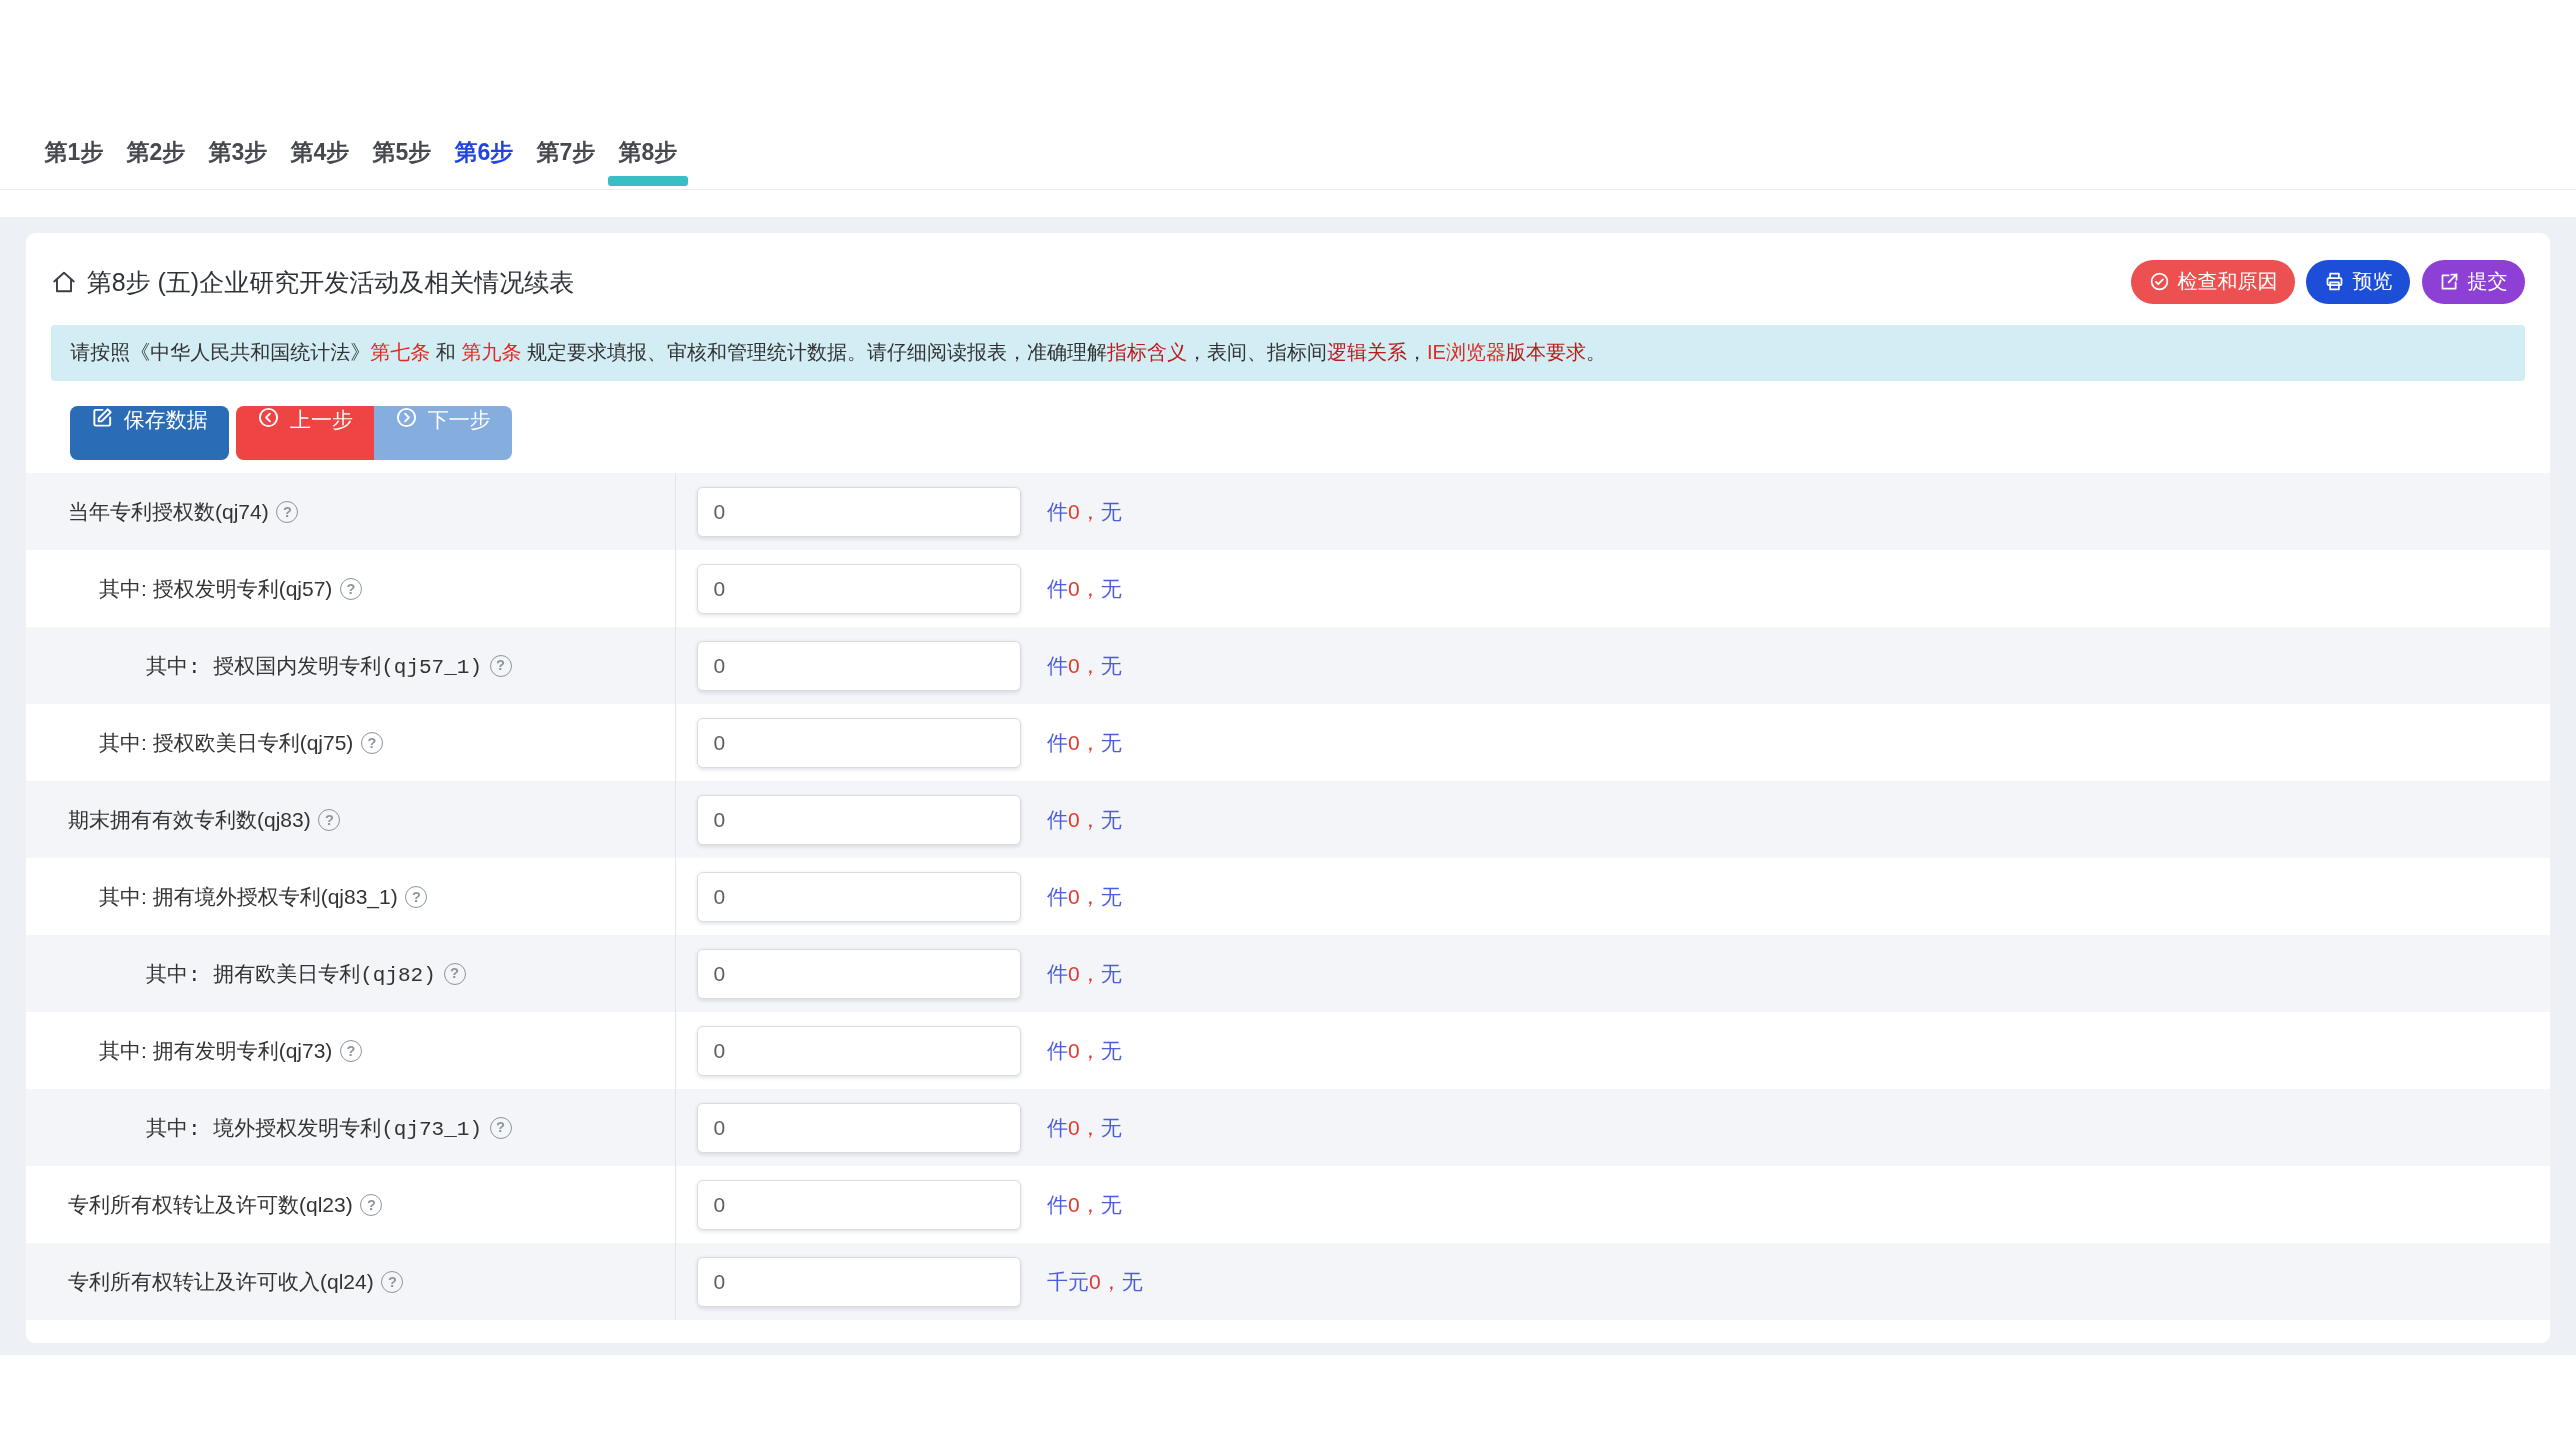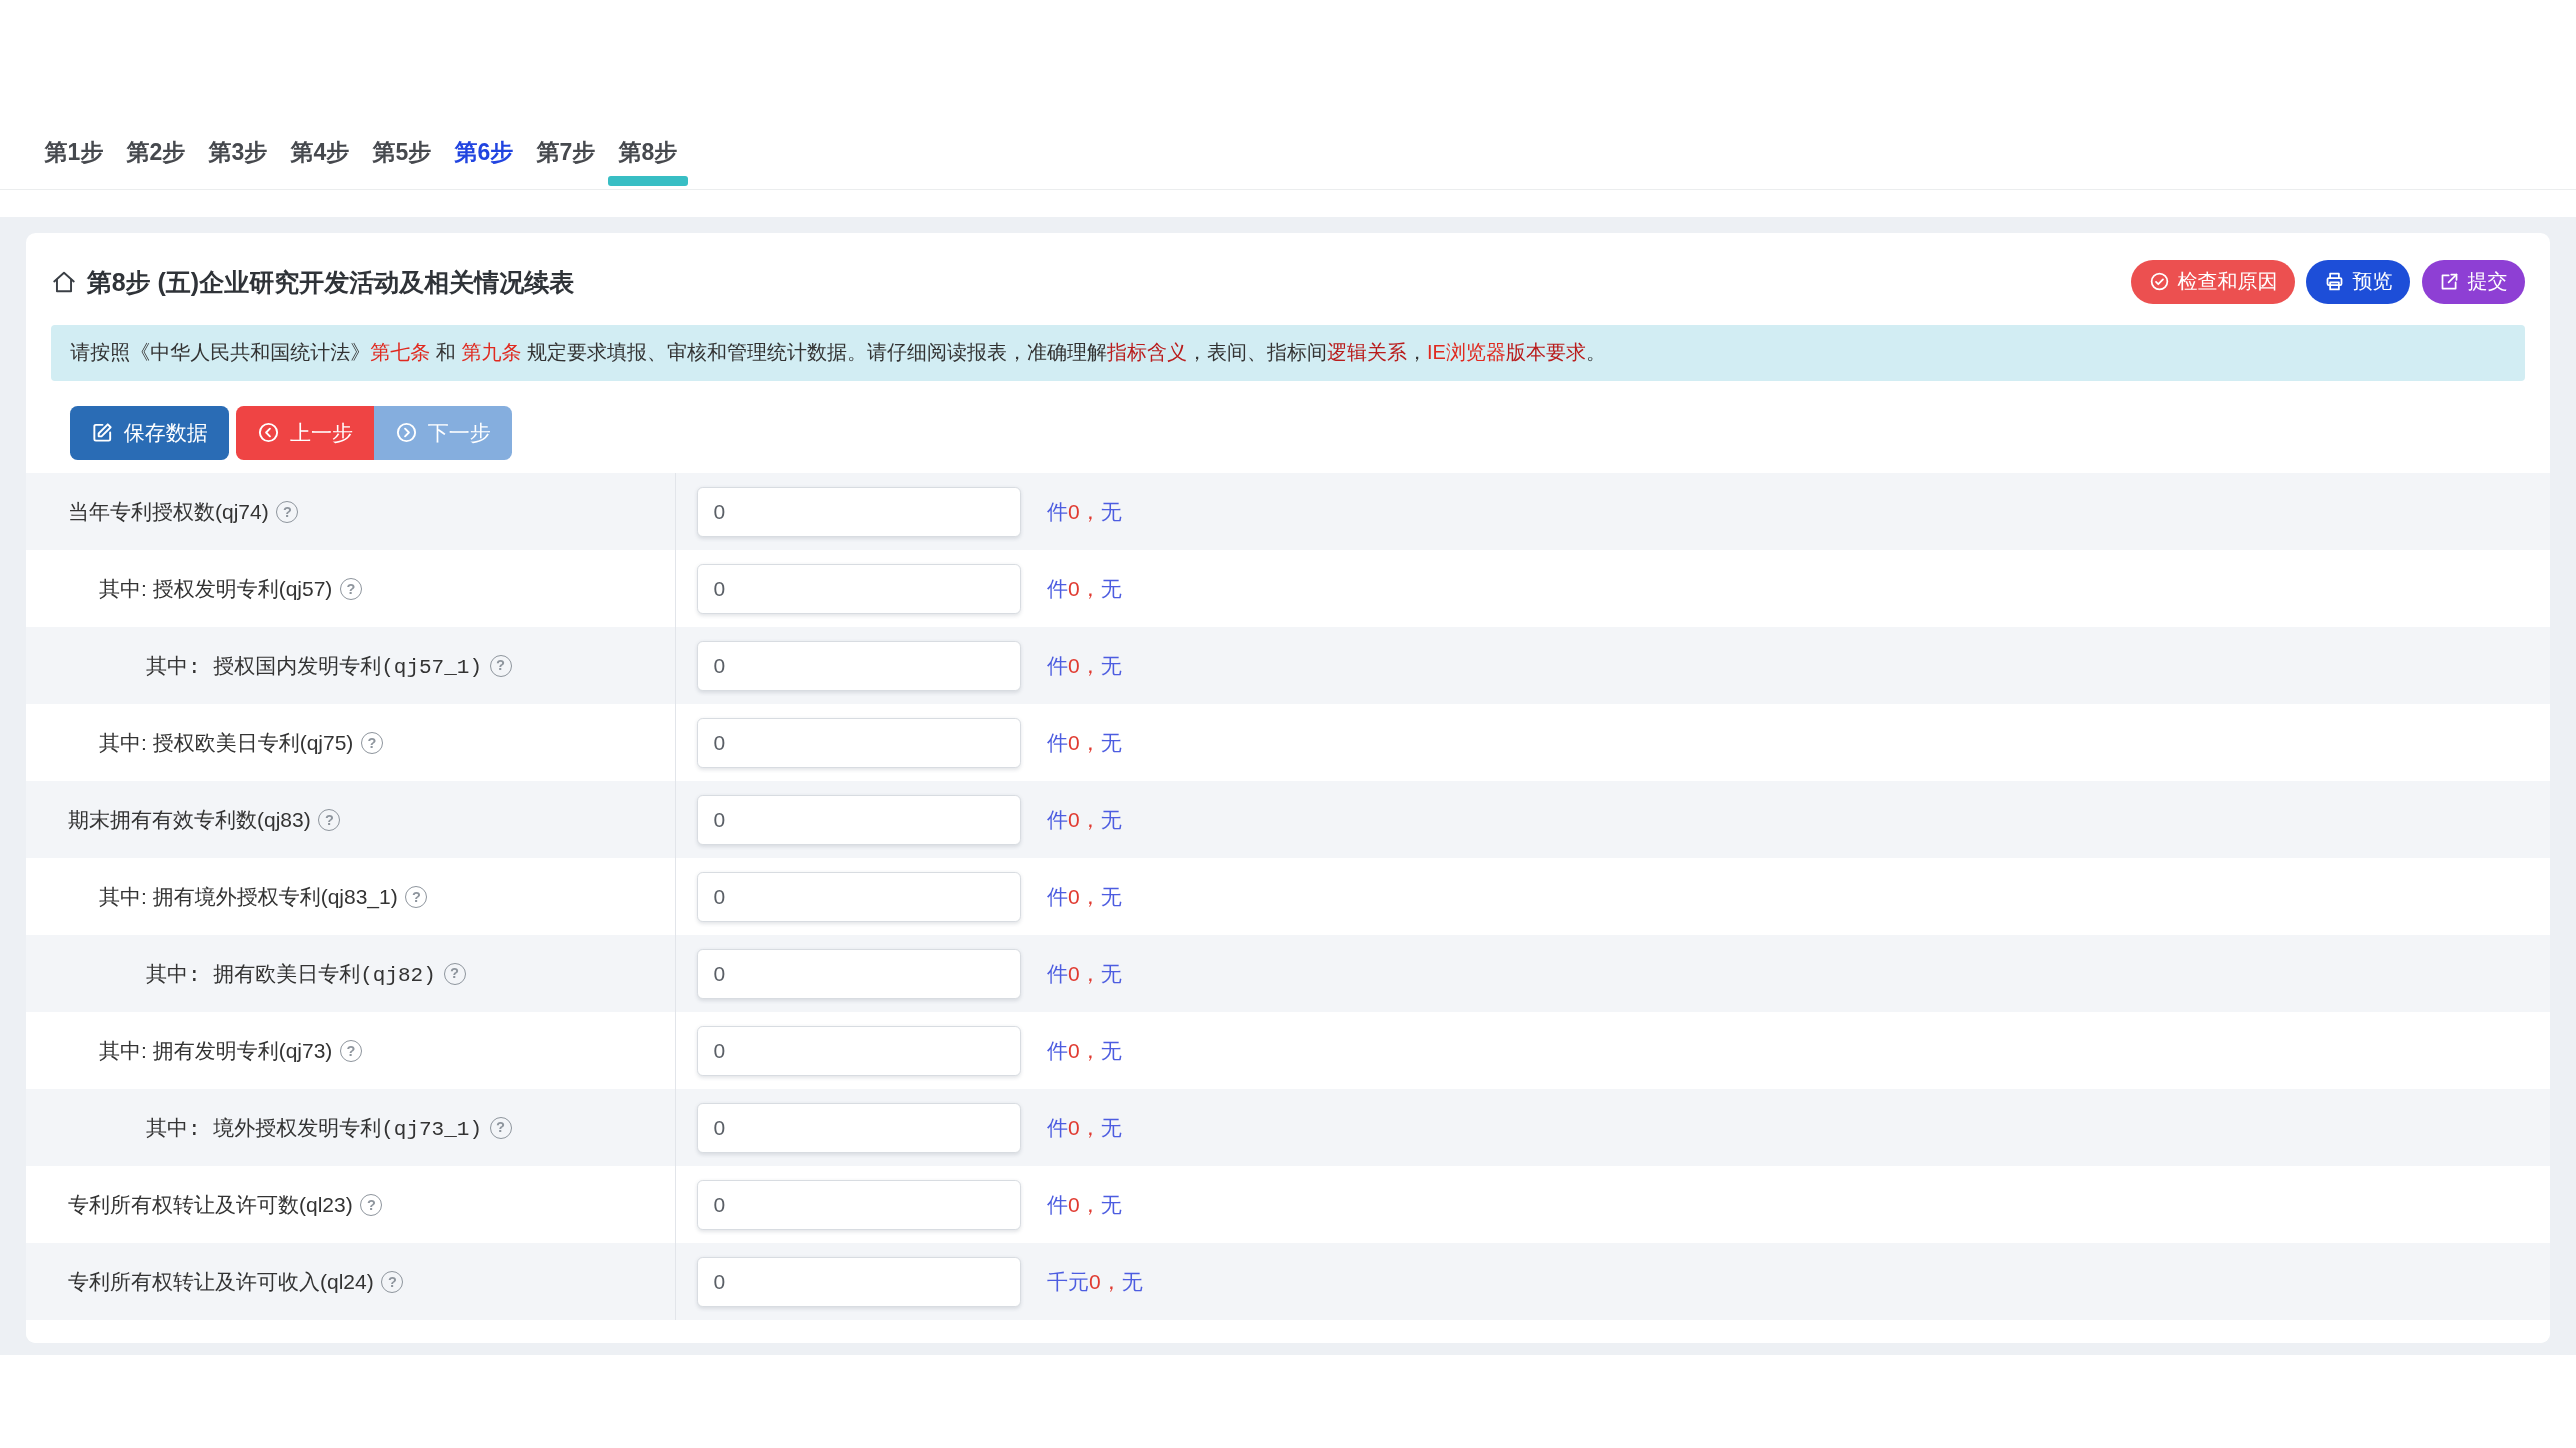--- a/index.html
+++ b/index.html
@@ -12,38 +12,38 @@
   .steps { display:flex; gap:0; }
   .step { position:relative; padding:0 11.6px 23px; font-size:23px; font-weight:bold; color:#46494e; cursor:pointer; line-height:27px; }
   .step.blue { color:#2144e0; }
   .step.underlined::after { content:""; position:absolute; left:1px; right:1px; bottom:2.9px; height:9.7px; background:#38bec4; border-radius:2.9px; }
 
   
   .content-wrap { margin-top:27px; background:#edf0f4; padding:15.5px 26px 11.6px; }
   .card { background:#fff; border-radius:9.7px; overflow:hidden; }
 
   .card-header { display:flex; align-items:flex-start; padding:27px 25px 0 25px; }
-  .card-title { display:flex; align-items:center; gap:9.7px; font-size:25px; font-weight:bold; color:#2f3338; line-height:44px; white-space:nowrap; }
+  .card-title { display:flex; align-items:center; gap:9.7px; font-size:25px; font-weight:normal; color:#2f3338; line-height:44px; white-space:nowrap; }
   .home-icon { width:26px; height:26px; flex:none; display:inline-block; }
   .header-note { font-size:29px; color:#f03b3b; margin-left:44px; margin-top:7.7px; white-space:nowrap; }
   .header-buttons { margin-left:auto; display:flex; gap:11.6px; align-items:center; }
   .pill { height:44px; border-radius:22px; border:none; color:#fff; font-size:20px; display:inline-flex; align-items:center; gap:7.7px; padding:0 17.4px; cursor:pointer; white-space:nowrap; }
   .pill svg { width:21px; height:21px; }
   .pill.red { background:#ec5050; }
   .pill.blue { background:#1d4ed8; }
   .pill.purple { background:#8e3fd4; }
 
   .banner { margin:21px 25px 0; background:#d2edf3; border-radius:3.9px; padding:14.5px 19.3px; font-size:20px; line-height:1.35; color:#333; }
   .banner .seg-dark { color:#333; }
   .banner .seg-red  { color:#e0291f; }
   .banner .seg-blue { color:#b91c1c; cursor:pointer; }
 
   
   .actions { display:flex; align-items:center; padding:25px 0 13.5px 44px; }
-  .btn { height:54px; border:none; color:#fff; font-size:21px; display:inline-flex; align-items:center; gap:9.7px; padding:0 21px; cursor:pointer; white-space:nowrap; }
+  .btn { height:54px; border:none; color:#fff; font-size:21px; display:inline-flex; gap:9.7px; padding:0 21px; cursor:pointer; white-space:nowrap; }
   .btn svg { width:23px; height:23px; }
   .btn-save { background:#2a6cb5; border-radius:7.7px; margin-right:7.7px; }
   .btn-prev { background:#ef4444; border-radius:7.7px 0 0 7.7px; }
   .btn-next { background:#85aede; border-radius:0 7.7px 7.7px 0; }
 
   
   .form-rows { margin-top:0; }
   .frow { display:flex; align-items:stretch; height:77px; background:#fff; }
   .frow.striped { background:#f3f5f8; }
   .label-cell { width:650px; flex:none; display:flex; align-items:center; border-right:1px solid #e2e5ea; font-size:21px; color:#333; }

